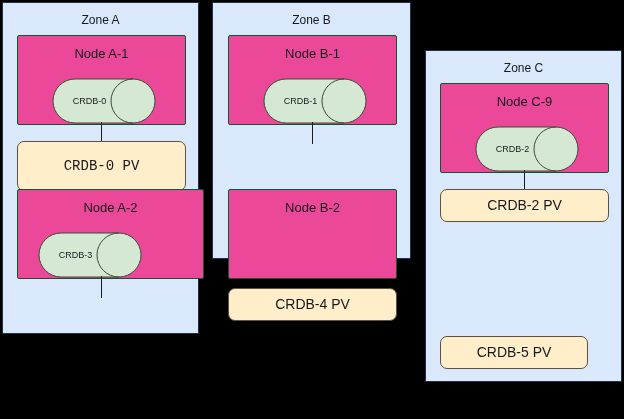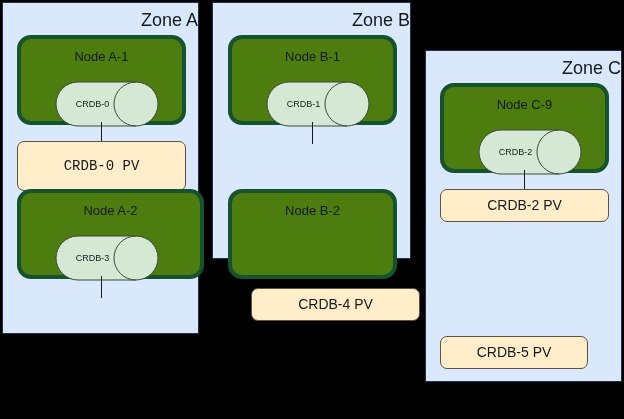--- a/index.html
+++ b/index.html
@@ -28,32 +28,32 @@
     background: #dae8fc;
     border: 1px solid #20304a;
     box-sizing: border-box;
   }
 
   .zone-label {
     position: absolute;
     left: 0;
     right: 0;
     top: 9px;
-    text-align: right;
-    font-size: 18px;
+    text-align: center;
+    font-size: 12px;
     color: #16191d;
     line-height: 16px;
     white-space: nowrap;
   }
 
   .node {
     position: absolute;
-    background: #4d7c0f;
-    border: 4px solid #14532d;
-    border-radius: 14px;
+    background: #ec4899;
+    border: 1px solid #14532d;
+    border-radius: 2px;
     box-sizing: border-box;
   }
 
   .node-label {
     position: absolute;
     left: 0;
     right: 0;
     top: 10px;
     text-align: center;
     font-size: 13px;
@@ -125,21 +125,21 @@
     </div>
 
     <div class="connector" style="left:98px; top:119px; height:22px;"></div>
 
     <div class="pv" style="left:14px; top:138px; width:169px; height:50px;font-family:Liberation Mono, monospace;">
       <span class="pv-label">CRDB-0 PV</span>
     </div>
 
     <div class="node" style="left:14px; top:186px; width:187px; height:90px;">
       <div class="node-label">Node A-2</div>
-      <div class="cyl" style="left:34px; top:42px; width:104px; height:46px;">
+      <div class="cyl" style="left:20px; top:42px; width:104px; height:46px;">
         <svg width="104" height="46" viewBox="0 0 104 46">
           <path d="M 23 1 L 81 1 A 22 22 0 0 1 81 45 L 23 45 A 22 22 0 0 1 23 1 Z" fill="#d5e8d4" stroke="#3b4a36" stroke-width="1"></path>
           <path d="M 81 1 A 22 22 0 0 0 81 45" fill="none" stroke="#3b4a36" stroke-width="1"></path>
         </svg>
         <div class="cyl-label">CRDB-3</div>
       </div>
     </div>
 
     <div class="connector" style="left:98px; top:273px; height:22px;"></div>
 
@@ -159,21 +159,21 @@
       </div>
     </div>
 
     <div class="connector" style="left:99px; top:119px; height:22px;"></div>
 
 
     <div class="node" style="left:15px; top:186px; width:169px; height:90px;">
       <div class="node-label">Node B-2</div>
     </div>
 
-    <div class="pv" style="left:15px; top:285px; width:169px; height:33px;margin-left:23px;">
+    <div class="pv" style="left:15px; top:285px; width:169px; height:33px;">
       <span class="pv-label">CRDB-4 PV</span>
     </div>
   </div>
 
   <div class="zone" style="left:425px; top:2px; width:197px; height:332px;margin-top:48px;">
     <div class="zone-label">Zone C</div>
 
     <div class="node" style="left:14px; top:32px; width:169px; height:90px;">
       <div class="node-label">Node C-9</div>
       <div class="cyl" style="left:34px; top:42px; width:104px; height:46px;">

